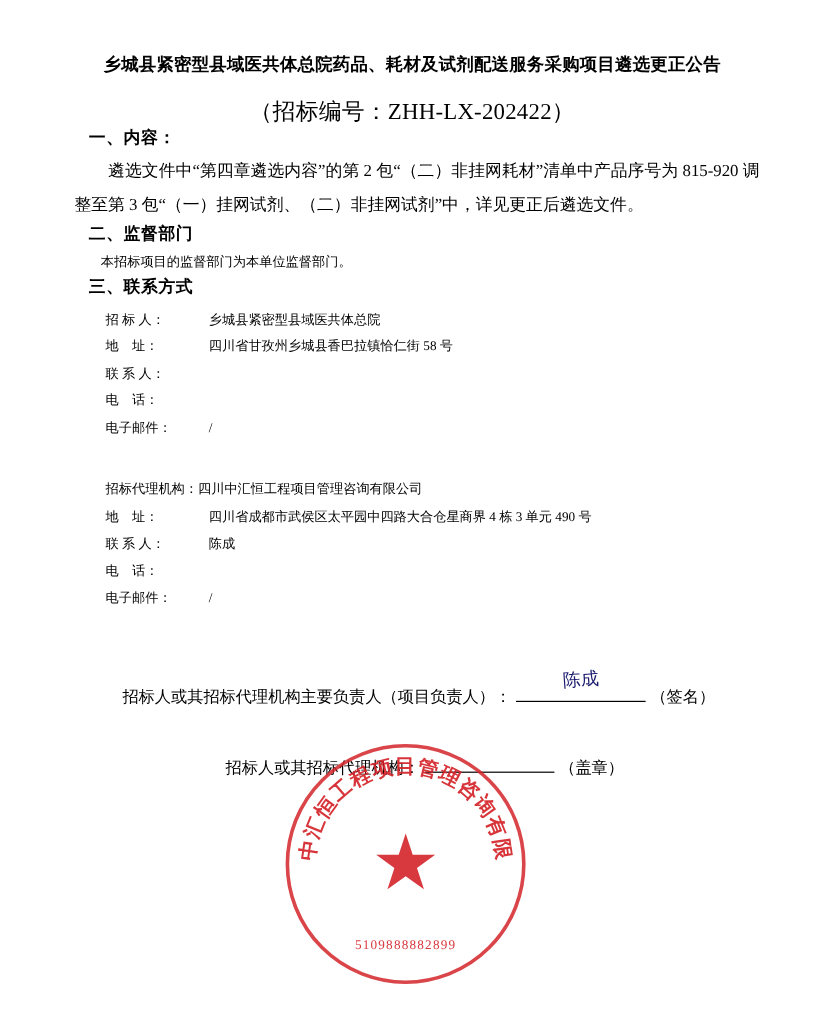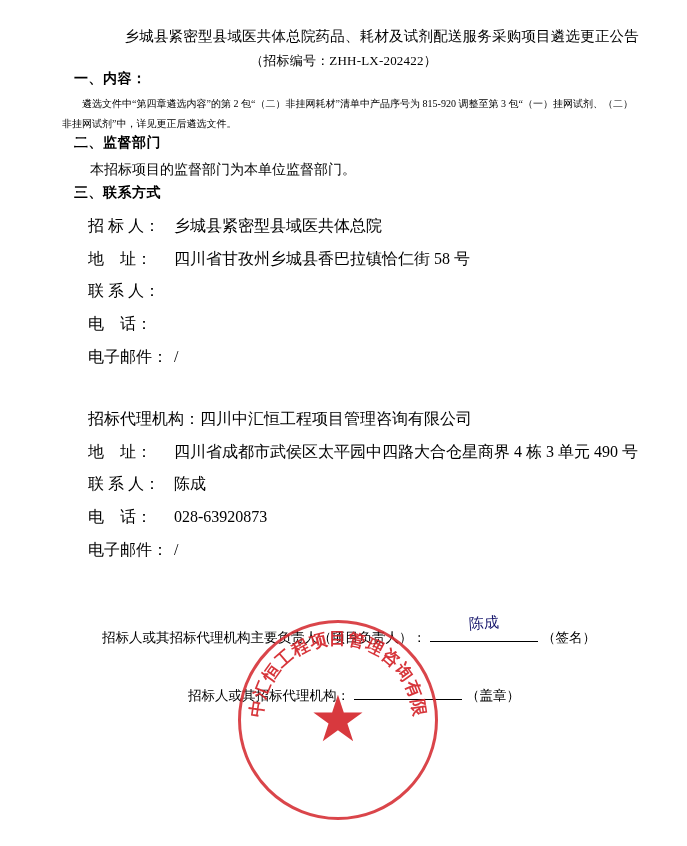--- a/index.html
+++ b/index.html
@@ -16,61 +16,62 @@
     overflow: hidden;
   }
   .page {
     position: relative;
     width: 687px;
     height: 846px;
     box-sizing: border-box;
     padding: 26px 48px 0 48px;
   }
   .doc-title {
-    text-align: right;
+    text-align: center;
     font-size: 14.5px;
-    font-weight: normal;
+    font-weight: bold;
     line-height: 1.5;
     letter-spacing: 0.2px;
+    margin-top: 18px;
   }
   .doc-subtitle {
     text-align: center;
-    font-size: 13px;
-    margin-top: 4px;
+    font-size: 19px;
+    margin-top: 14px;
     letter-spacing: 0.2px;
   }
   .section-heading {
     font-size: 14px;
     font-weight: bold;
     padding-left: 26px;
     letter-spacing: 0.5px;
   }
   .para {
-    font-size: 10px;
+    font-size: 14px;
     line-height: 2.0;
     text-align: justify;
     text-indent: 2em;
     padding-left: 14px;
     padding-right: 6px;
     margin-top: 6px;
   }
   .para-simple {
-    font-size: 14px;
+    font-size: 11px;
     line-height: 2.0;
     text-indent: 2em;
     padding-left: 14px;
     margin-top: 4px;
   }
   .contact-block {
     margin-top: 8px;
     padding-left: 40px;
   }
   .contact-row {
     display: flex;
-    font-size: 16px;
+    font-size: 11px;
     line-height: 2.05;
     align-items: baseline;
   }
   .contact-label {
     width: 86px;
     flex: 0 0 86px;
     white-space: pre;
   }
   .contact-value {
     flex: 1 1 auto;
@@ -210,21 +211,20 @@
     <div class="contact-row">
       <span class="contact-label">地    址：</span>
       <span class="contact-value">四川省成都市武侯区太平园中四路大合仓星商界 4 栋 3 单元 490 号</span>
     </div>
     <div class="contact-row">
       <span class="contact-label">联 系 人：</span>
       <span class="contact-value">陈成</span>
     </div>
     <div class="contact-row">
       <span class="contact-label">电    话：</span>
-      <span class="contact-value">028-63920873</span>
     </div>
     <div class="contact-row">
       <span class="contact-label">电子邮件：</span>
       <span class="contact-value">/</span>
     </div>
   </div>
 
   <div class="sign-area">
     <div class="sign-row">
       <span>招标人或其招标代理机构主要负责人（项目负责人）：</span><span class="blank-line"><span class="handwriting">陈成</span></span><span>（签名）</span>
@@ -238,15 +238,16 @@
     <div class="ring"></div>
     <svg width="200" height="200" viewBox="0 0 200 200">
       <defs>
         <path id="arcpath" d="M 24,100 A 76,76 0 0 1 176,100"></path>
       </defs>
       <text class="seal-text">
         <textPath href="#arcpath" startOffset="50%" text-anchor="middle">四川中汇恒工程项目管理咨询有限公司</textPath>
       </text>
     </svg>
     <div class="star">★</div>
+    <div class="seal-num">5109888882899</div>
   </div>
 
 </div>
 
 </body></html>

